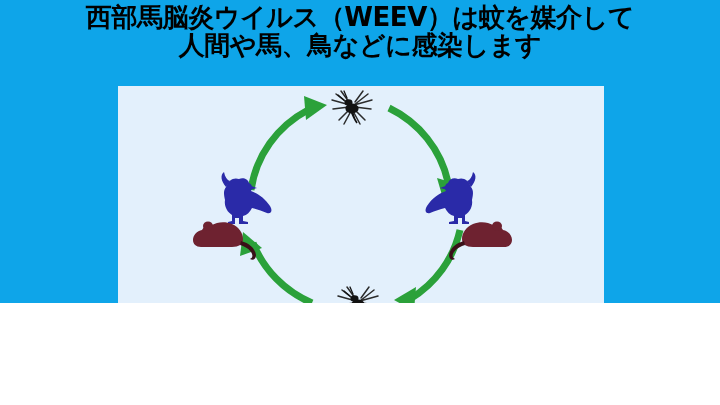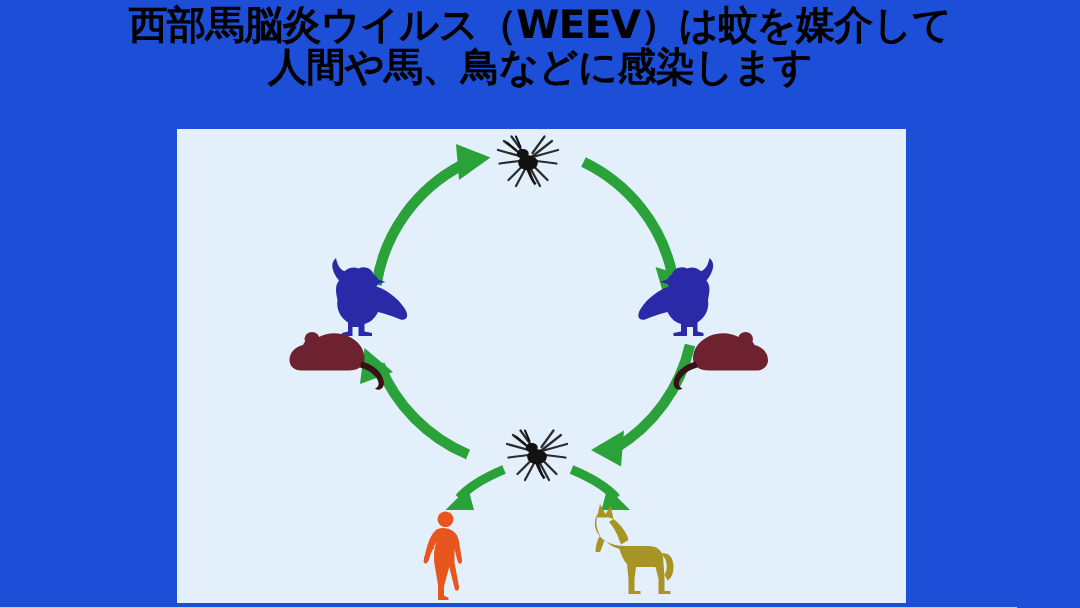--- a/index.html
+++ b/index.html
@@ -7,22 +7,22 @@
     margin: 0;
     padding: 0;
     background: #ffffff;
   }
   body {
     font-family: "Liberation Sans", "DejaVu Sans", sans-serif;
   }
   #slide {
     position: relative;
     width: 720px;
-    height: 405px;
-    background: #1d4ed8;
+    height: 303px;
+    background: #0ea5e9;
     overflow: hidden;
   }
   
   #title-block {
     position: absolute;
     left: 0;
     top: 4px;
     width: 720px;
     text-align: center;
     line-height: 1.06;

